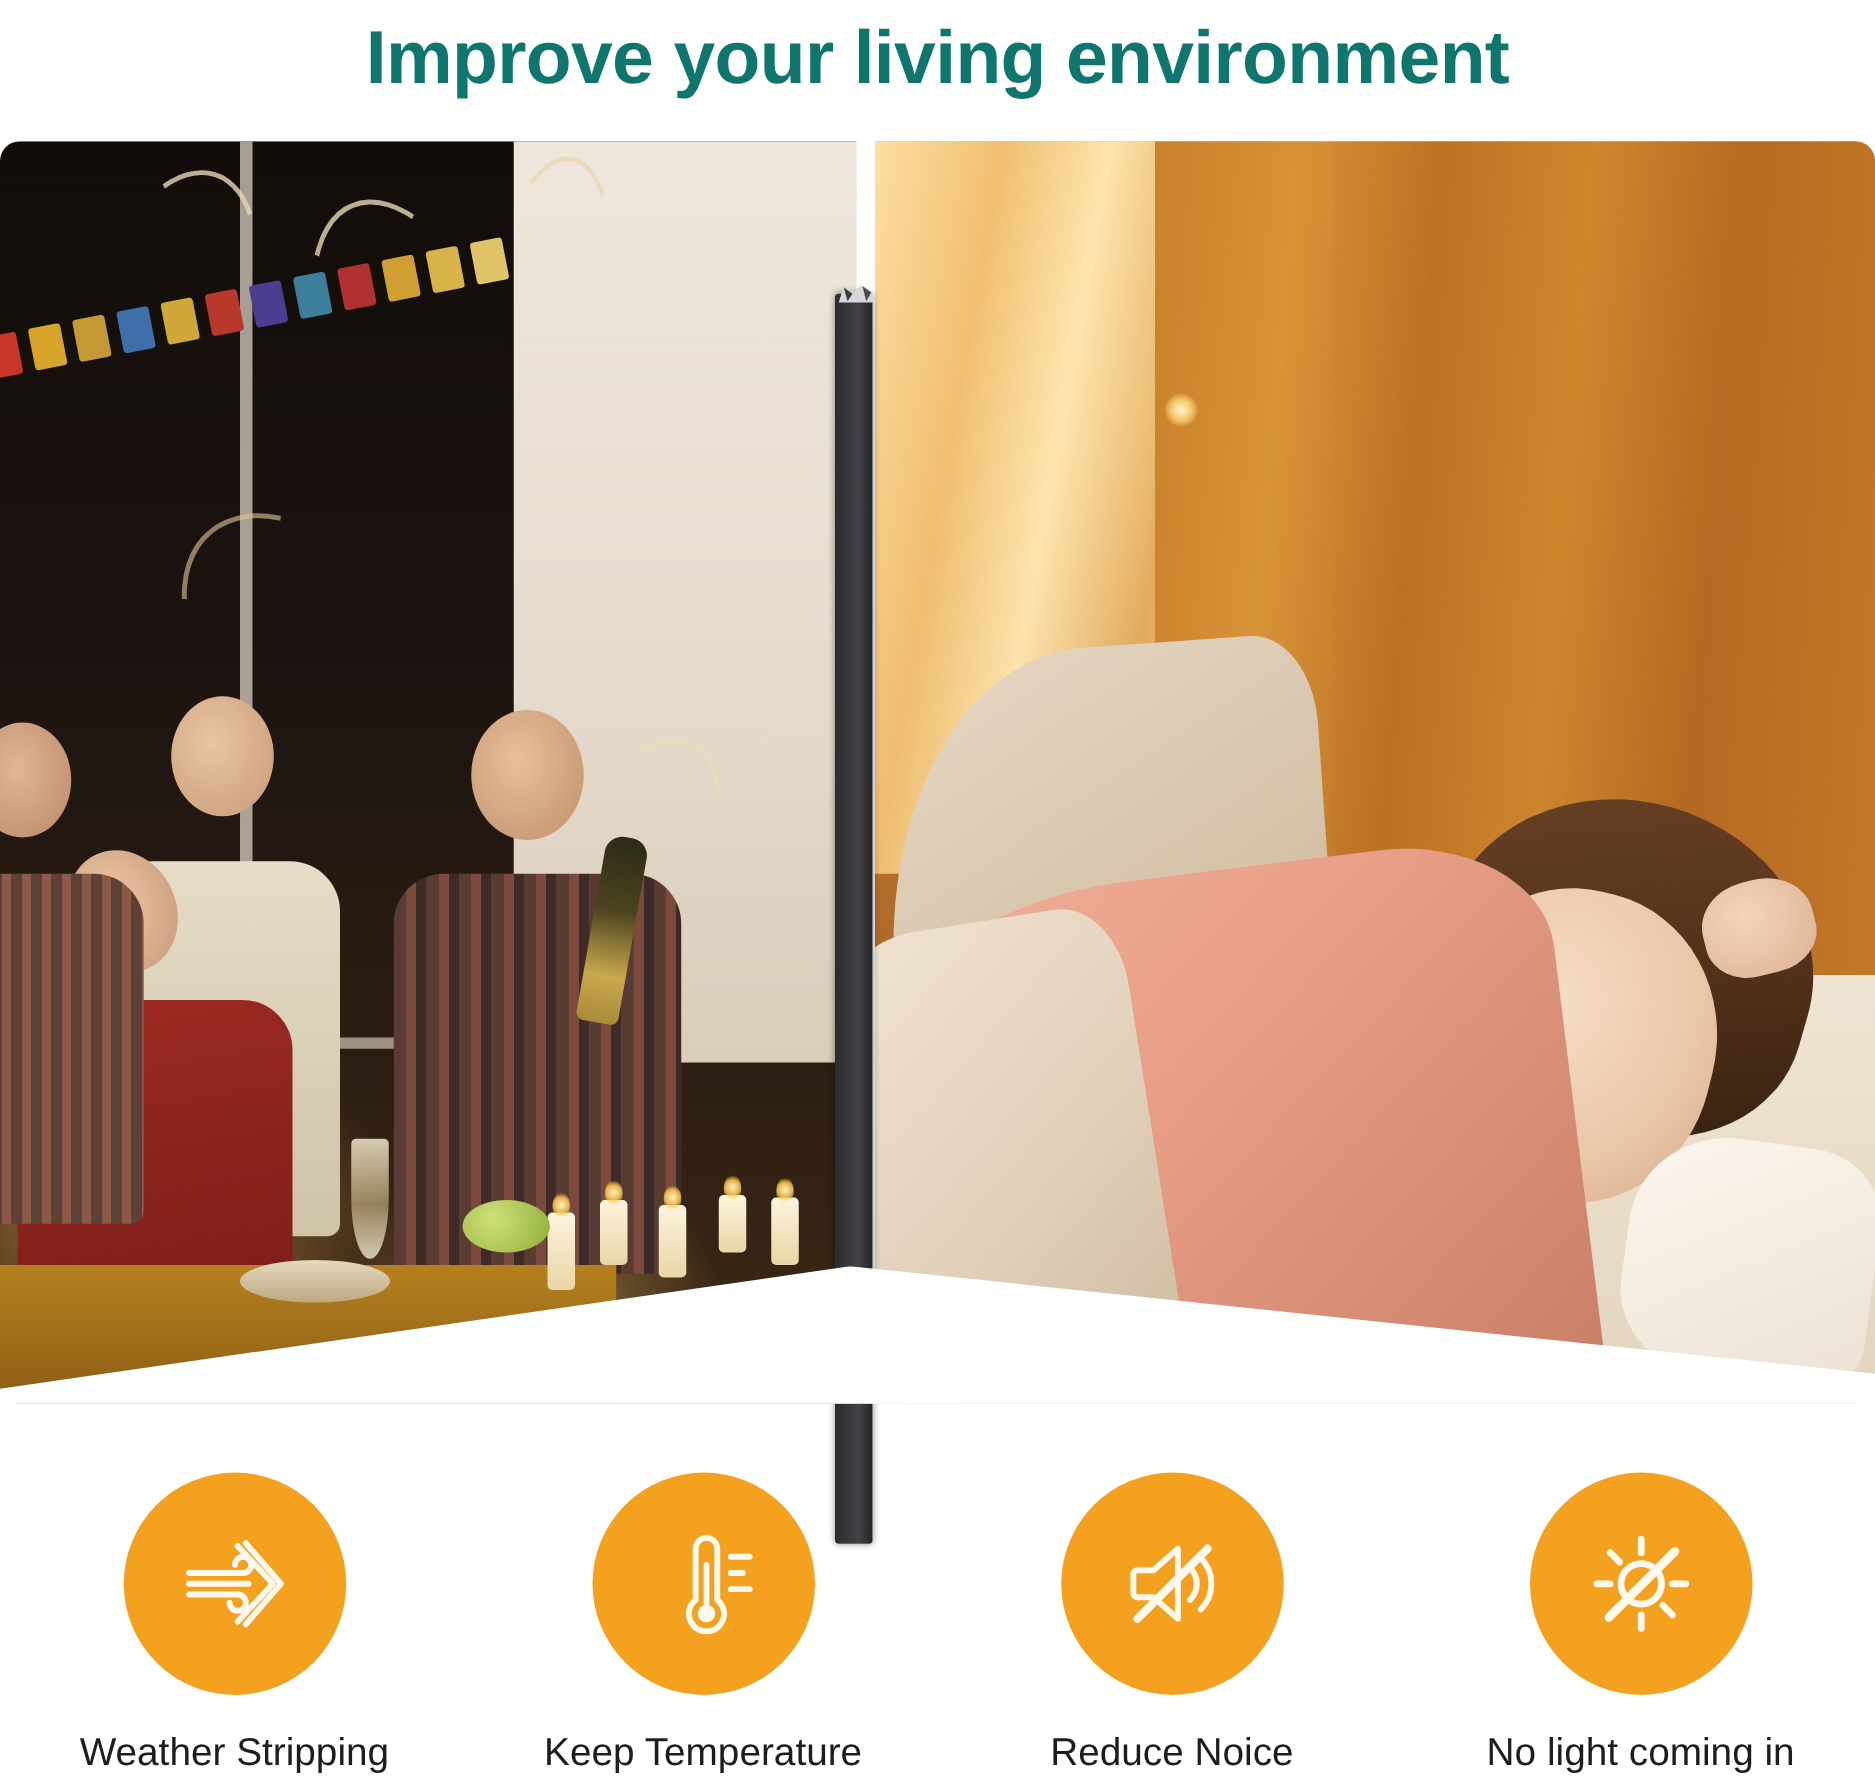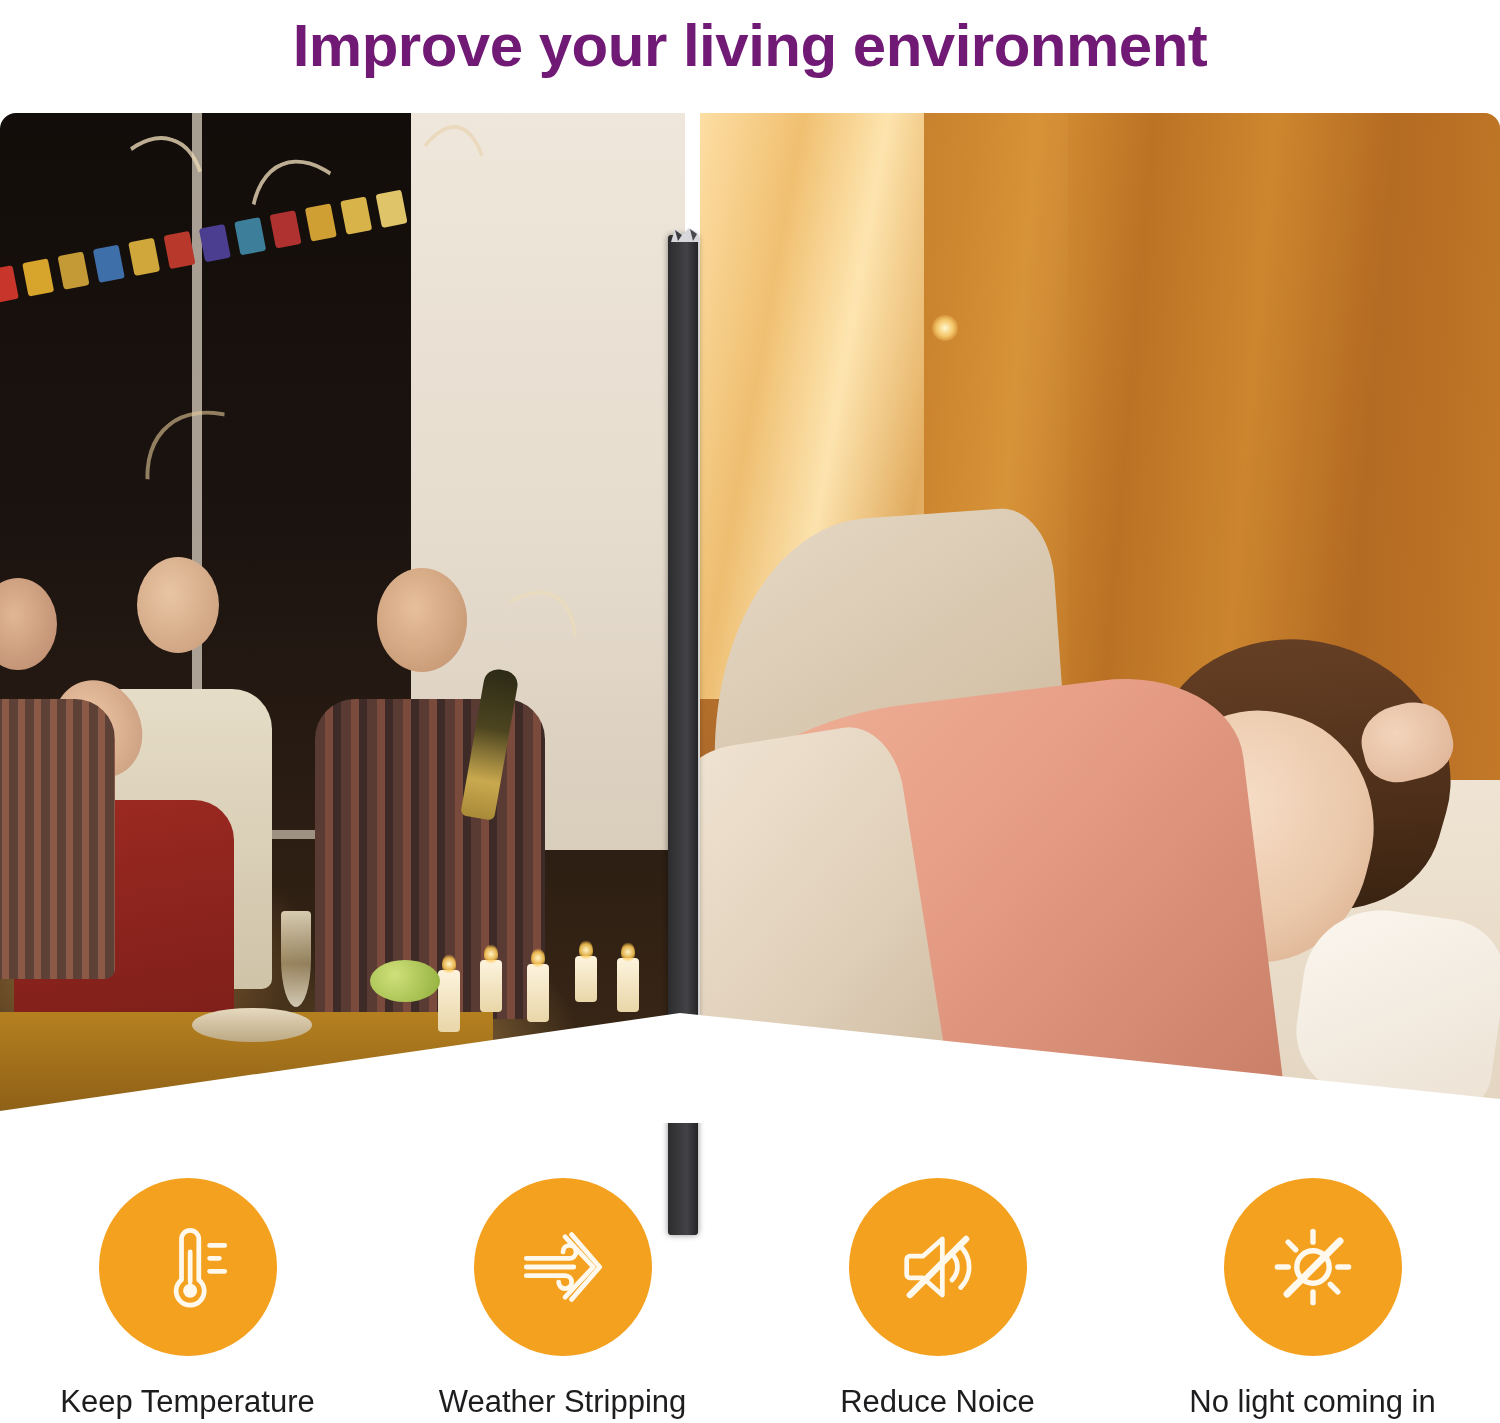--- a/index.html
+++ b/index.html
@@ -22,21 +22,21 @@
   
   .headline {
     position: absolute;
     top: 0;
     left: 0;
     width: 1500px;
     height: 92px;
     display: flex;
     align-items: center;
     justify-content: center;
-    color: #701a75;
+    color: #0f766e;
     font-size: 60px;
     font-weight: bold;
     letter-spacing: -0.5px;
     white-space: nowrap;
     line-height: 1;
   }
 
   
   .hero {
     position: absolute;
@@ -410,45 +410,45 @@
       <polygon points="0,110 1500,110 1500,100 0,100" fill="#ffffff"></polygon>
     </svg>
   </div>
 
   <div class="features">
 
     <div class="feature">
       <div class="feature-circle">
         <svg viewBox="0 0 100 100" fill="none" stroke="#FFF8EC" stroke-width="4.4" stroke-linecap="round" stroke-linejoin="round">
 
+          <path d="M52 22 L78 50 L52 78"></path>
+          <path d="M58 20 L84 50 L58 80"></path>
+
+          <path d="M16 42 H56 a6 6 0 1 0 -6 -6"></path>
+          <path d="M16 50 H60"></path>
+          <path d="M16 58 H52 a6 6 0 1 1 -6 6"></path>
+        </svg>
+      </div>
+      <div class="feature-label">Weather Stripping</div>
+    </div>
+
+    <div class="feature">
+      <div class="feature-circle">
+        <svg viewBox="0 0 100 100" fill="none" stroke="#FFF8EC" stroke-width="4.4" stroke-linecap="round" stroke-linejoin="round">
+
           <path d="M44 62 V24 a8 8 0 0 1 16 0 V62 a13 13 0 1 1 -16 0 Z"></path>
           <circle cx="52" cy="72" r="6.5" fill="#FFF8EC" stroke="none"></circle>
           <path d="M52 36 V64"></path>
 
           <path d="M70 30 H84"></path>
           <path d="M70 42 H79"></path>
           <path d="M70 54 H84"></path>
         </svg>
       </div>
       <div class="feature-label">Keep Temperature</div>
-    </div>
-
-    <div class="feature">
-      <div class="feature-circle">
-        <svg viewBox="0 0 100 100" fill="none" stroke="#FFF8EC" stroke-width="4.4" stroke-linecap="round" stroke-linejoin="round">
-
-          <path d="M52 22 L78 50 L52 78"></path>
-          <path d="M58 20 L84 50 L58 80"></path>
-
-          <path d="M16 42 H56 a6 6 0 1 0 -6 -6"></path>
-          <path d="M16 50 H60"></path>
-          <path d="M16 58 H52 a6 6 0 1 1 -6 6"></path>
-        </svg>
-      </div>
-      <div class="feature-label">Weather Stripping</div>
     </div>
 
     <div class="feature">
       <div class="feature-circle">
         <svg viewBox="0 0 100 100" fill="none" stroke="#FFF8EC" stroke-width="4.4" stroke-linecap="round" stroke-linejoin="round">
 
           <path d="M24 40 H36 L54 24 V76 L36 60 H24 a3 3 0 0 1 -3 -3 V43 a3 3 0 0 1 3 -3 Z"></path>
 
           <path d="M63 38 a17 17 0 0 1 0 24"></path>
           <path d="M71 31 a27 27 0 0 1 0 38"></path>

